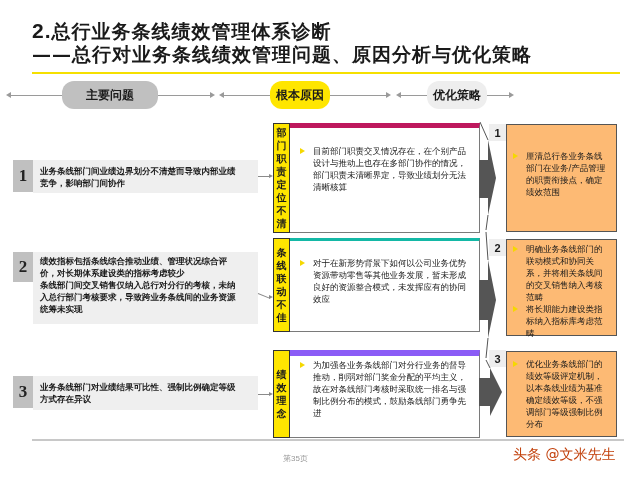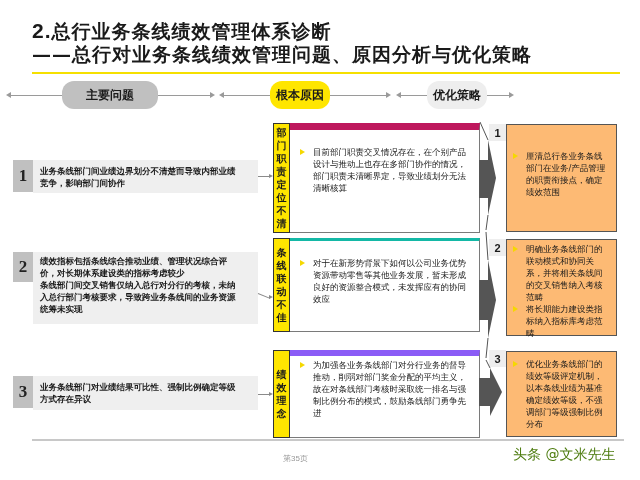--- a/index.html
+++ b/index.html
@@ -29,21 +29,21 @@
               font-size:8.5px; line-height:12px; padding:0 8px 0 10px; display:flex; align-items:center; }
   .bullet-tri { display:inline-block; width:0; height:0; border-top:3px solid transparent; border-bottom:3px solid transparent; border-left:5px solid #f5d800; margin-right:8px; flex:none; margin-top:3px; align-self:flex-start; }
   .cause-inner { display:flex; }
   .stratnum { width:17px; height:17px; background:#eeeeee; font-family:"Liberation Sans", sans-serif; font-size:11px; font-weight:bold;
               display:flex; align-items:center; justify-content:center; }
   .stratbox { left:506px; width:111px; border:1px solid #555; box-sizing:border-box; background:#fdba74;
               font-size:8.5px; line-height:12px; padding:4px 6px 4px 6px; display:flex; flex-direction:column; justify-content:center; }
   .strat-item { display:flex; }
   .bottomline { left:32px; top:439px; width:592px; height:2px; background:#c8c8c8; }
   .pageno { left:283px; top:453px; font-family:"Liberation Sans", sans-serif; font-size:8px; color:#999; }
-  .watermark { left:513px; top:446px; font-family:"DejaVu Sans", sans-serif; font-size:14px; color:#4d7c0f; }
+  .watermark { left:513px; top:446px; font-family:"DejaVu Sans", sans-serif; font-size:14px; color:#c2410c; }
 </style>
 </head>
 <body>
 
 <div class="abs title1">
   <span class="num">2.</span><span>总行业务条线绩效管理体系诊断</span>
 </div>
 <div class="abs title2">——总行对业务条线绩效管理问题、原因分析与优化策略</div>
 <div class="abs yline"></div>
 
@@ -77,21 +77,21 @@
   <div class="abs ylab" style="top:123px;height:110px;">
     <span>部</span>
     <span>门</span>
     <span>职</span>
     <span>责</span>
     <span>定</span>
     <span>位</span>
     <span>不</span>
     <span>清</span>
   </div>
-  <div class="abs causebox" style="top:123px;height:110px;border-top:7px solid #be185d;">
+  <div class="abs causebox" style="top:123px;height:110px;border-top:5px solid #be185d;">
     <div class="cause-inner" style="margin-top:-22px;">
       <span class="bullet-tri"></span>
       <span>目前部门职责交叉情况存在，在个别产品设计与推动上也存在多部门协作的情况，部门职责未清晰界定，导致业绩划分无法清晰核算</span>
     </div>
   </div>
 
   <div class="abs stratnum" style="left:489px;top:124px;">1</div>
   <div class="abs stratbox" style="top:124px;height:108px;">
     <div class="strat-item" style="margin-top:-8px;">
       <span class="bullet-tri"></span>

